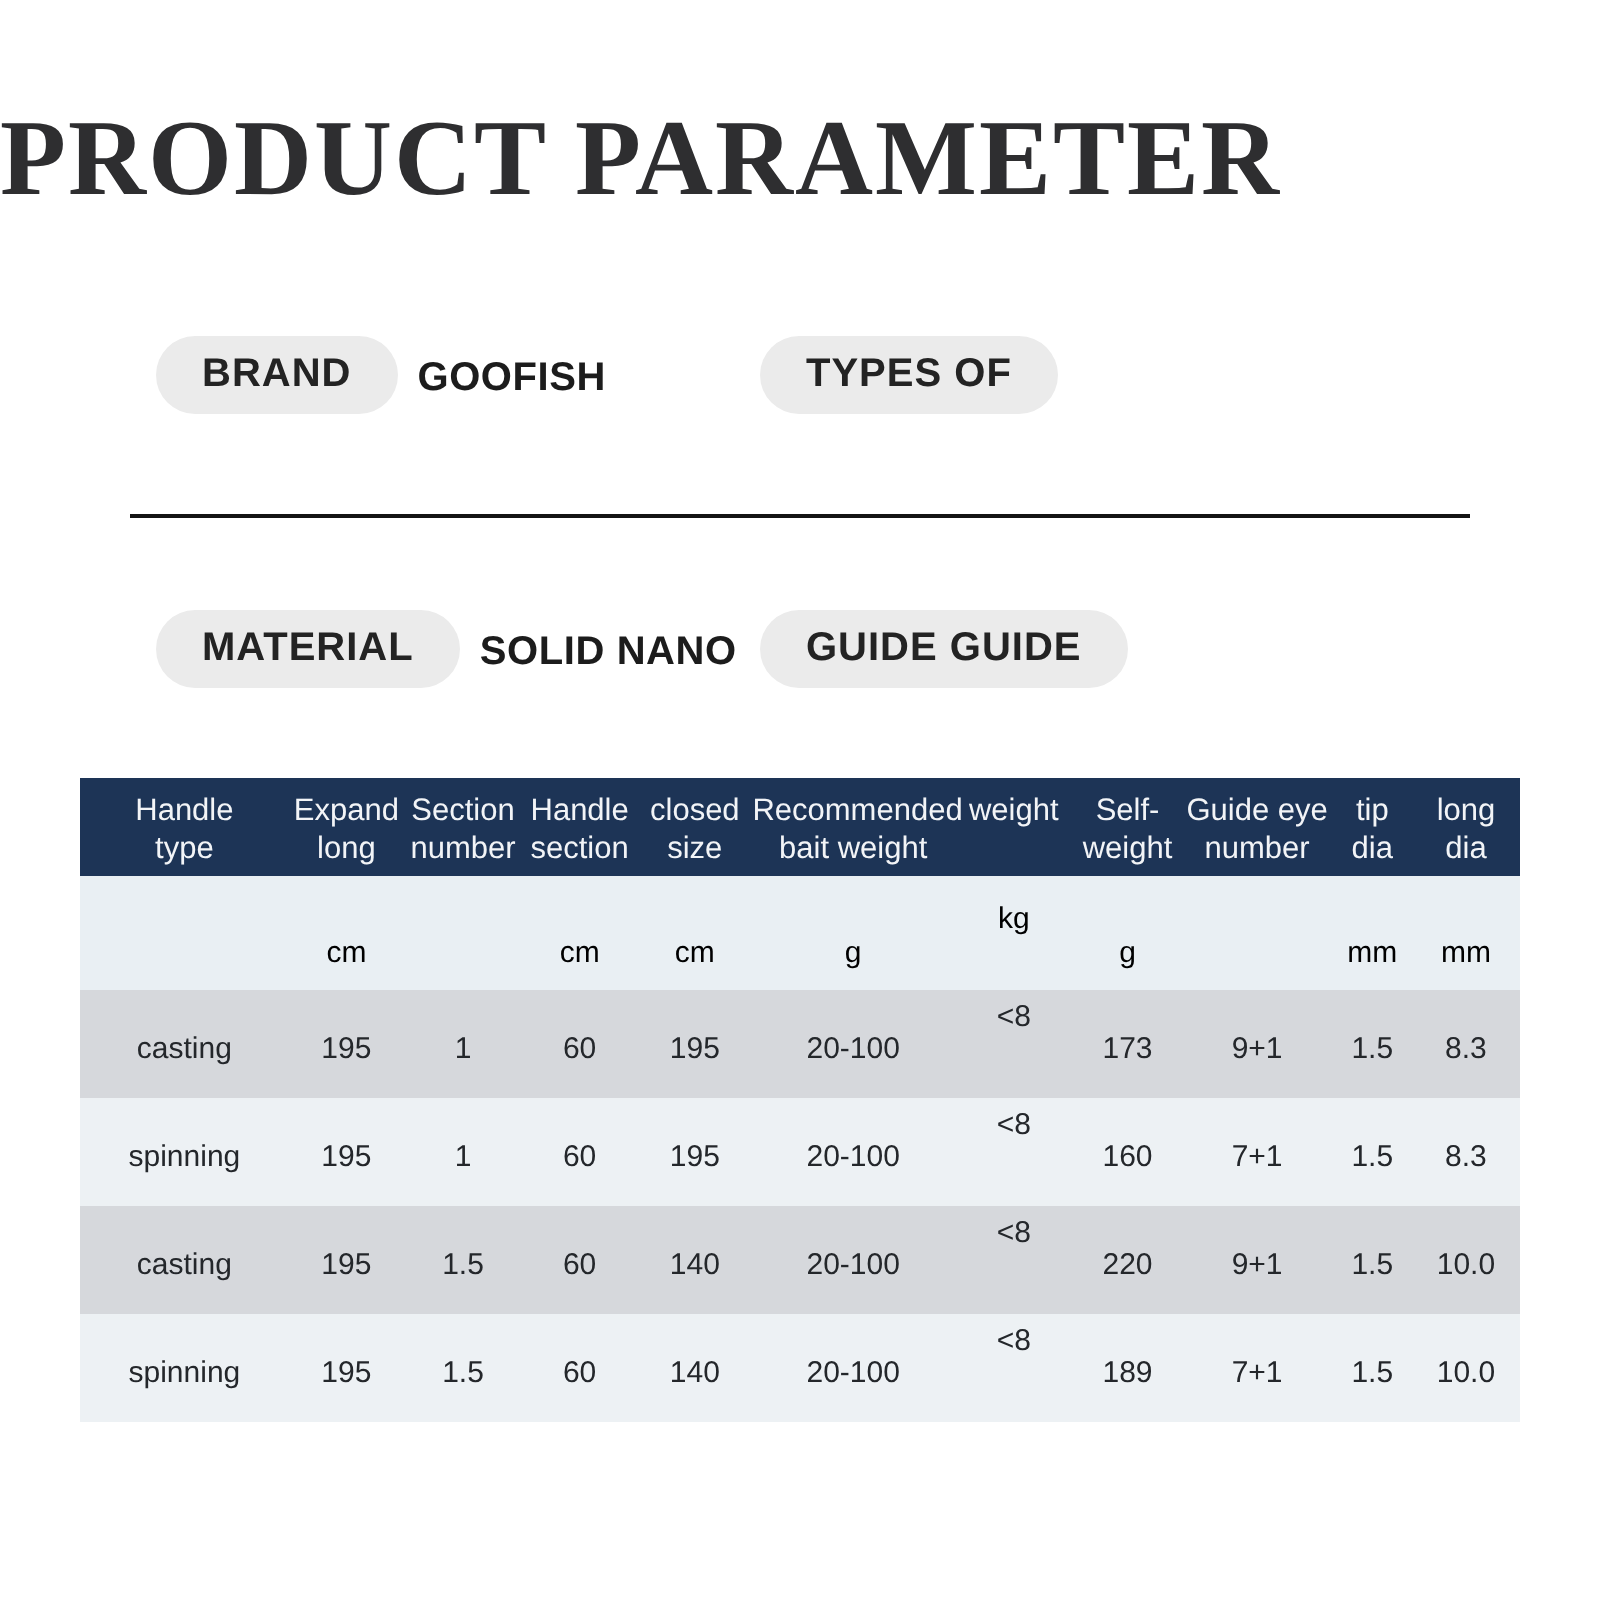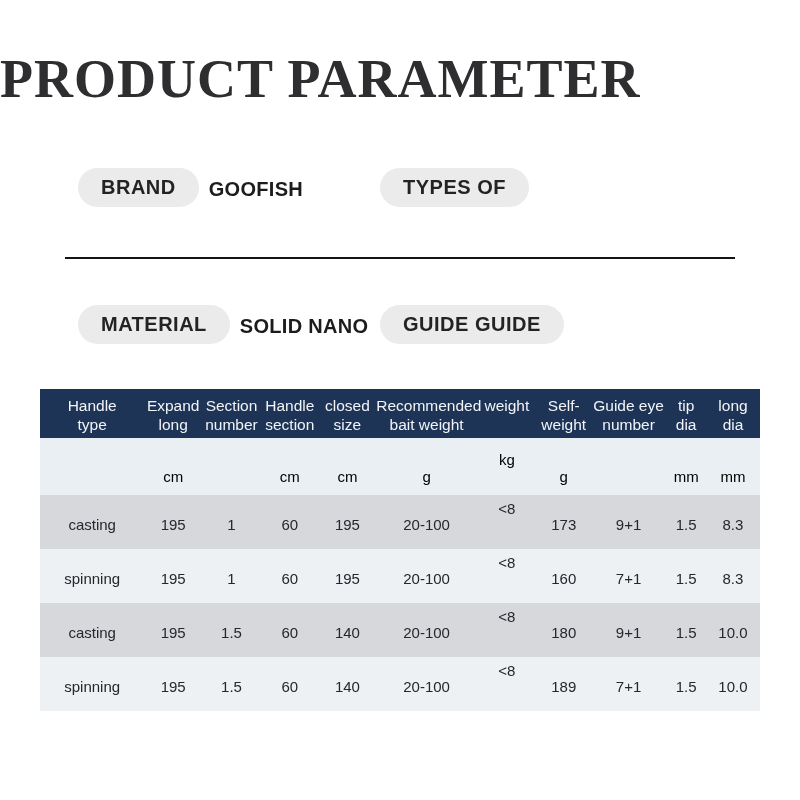--- a/index.html
+++ b/index.html
@@ -204,21 +204,21 @@
       </tr>
 
       <tr class="data-row row-gray">
         <td>casting</td>
         <td>195</td>
         <td>1.5</td>
         <td>60</td>
         <td>140</td>
         <td>20-100</td>
         <td><span class="raised">&lt;8</span></td>
-        <td>180</td>
+        <td>220</td>
         <td>9+1</td>
         <td>1.5</td>
         <td>10.0</td>
       </tr>
 
       <tr class="data-row row-light">
         <td>spinning</td>
         <td>195</td>
         <td>1.5</td>
         <td>60</td>

